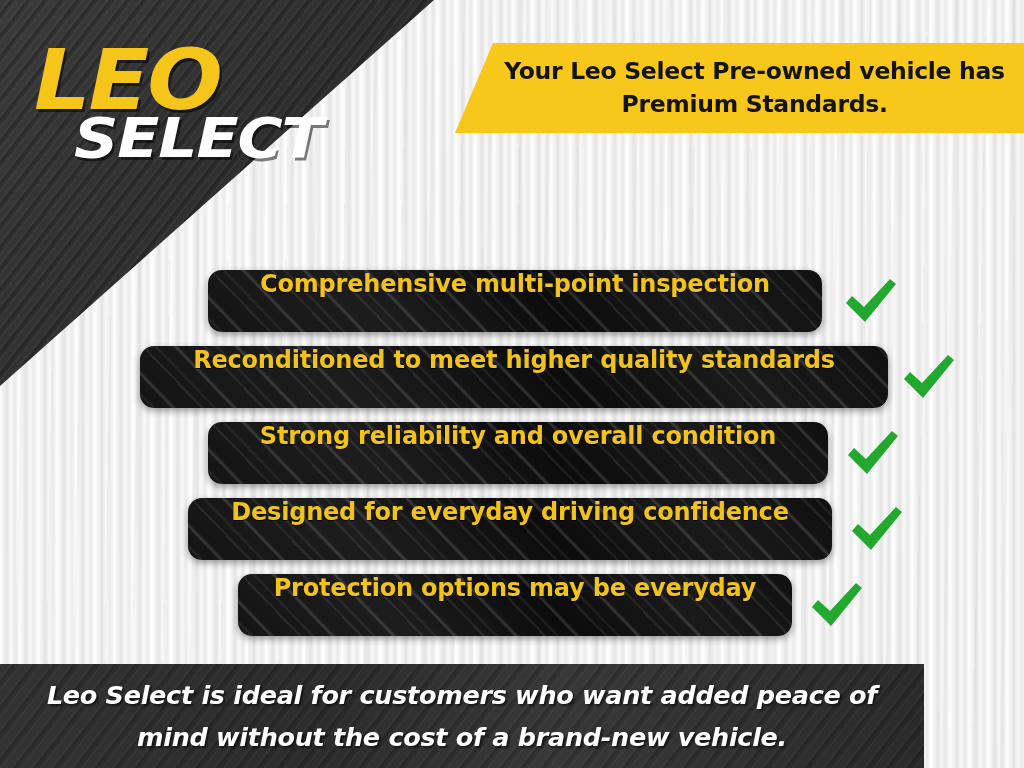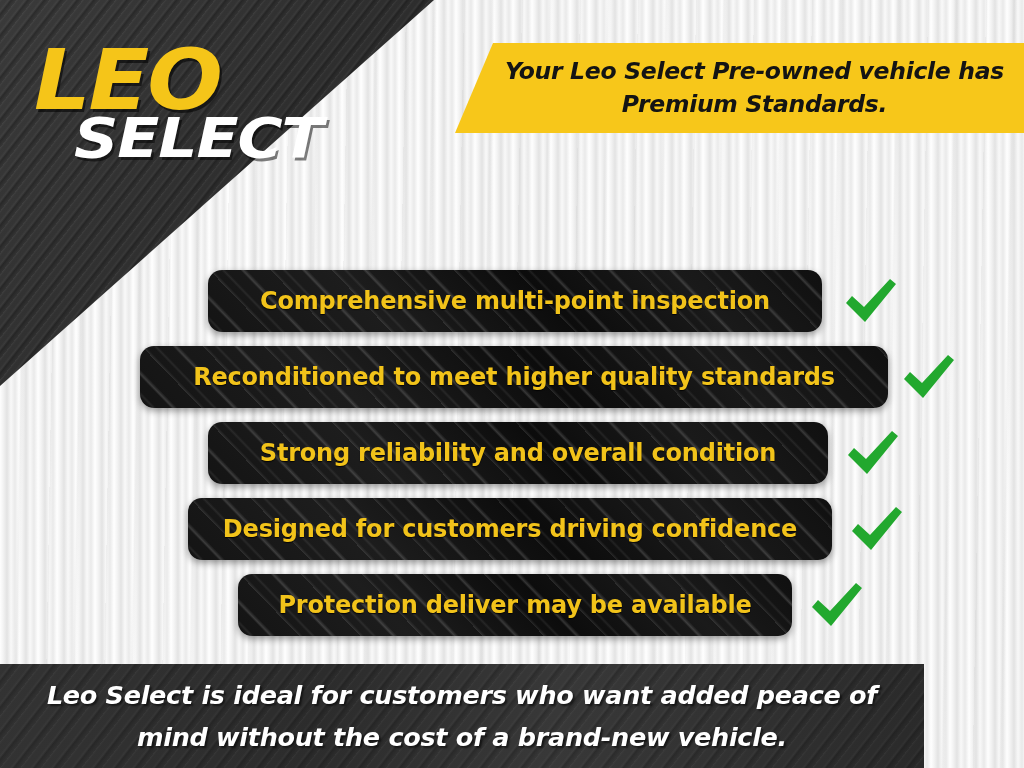--- a/index.html
+++ b/index.html
@@ -79,21 +79,21 @@
   .headline-banner{
     position:absolute;left:455px;top:43px;width:569px;height:90px;
     background:#F7C71A;
     clip-path:polygon(38px 0, 569px 0, 569px 90px, 0 90px);
   }
   .headline-text{
     position:absolute;left:455px;top:43px;width:569px;height:90px;
     display:flex;align-items:center;justify-content:center;
     text-align:center;
     font-family:"DejaVu Sans",sans-serif;
-    font-size:23.5px;font-weight:700;font-style:italic;
+    font-size:23.5px;font-weight:700;
     line-height:33px;
     color:#141414;
     letter-spacing:-0.3px;
     padding:0 14px 0 44px;
     box-sizing:border-box;
   }
 
   
   .intro{
     position:absolute;left:306px;top:147px;width:702px;
@@ -118,21 +118,21 @@
         rgba(255,255,255,0.0) 3px,
         rgba(255,255,255,0.0) 8px,
         rgba(255,255,255,0.075) 10px,
         rgba(255,255,255,0.0) 12px,
         rgba(255,255,255,0.0) 22px,
         rgba(255,255,255,0.16) 24px,
         rgba(255,255,255,0.0) 27px,
         rgba(255,255,255,0.0) 44px),
       linear-gradient(46deg,#141414 0%,#1d1d1d 28%,#0c0c0c 55%,#1a1a1a 78%,#101010 100%);
     box-shadow:0 3px 7px rgba(0,0,0,0.38);
-    display:flex;align-items:center;justify-content:center;
+    display:flex;justify-content:center;
     overflow:hidden;
   }
   .pill-label{
     font-family:"DejaVu Sans",sans-serif;
     font-size:24px;font-weight:700;
     color:#F2C31A;
     letter-spacing:-0.2px;
     white-space:nowrap;
     padding:0 16px;
     text-shadow:0 1px 1px rgba(0,0,0,0.8);
@@ -215,32 +215,32 @@
       </div>
       <span class="check" style="left:636px;">
         <svg viewBox="0 0 56 52">
             <path d="M4 28 L10 21 L22 32 L48 4 L54 9 L23 47 Z" fill="#22A82E"></path>
           </svg>
       </span>
     </div>
 
     <div class="feature-row" style="left:188px;top:232px;width:644px;">
       <div class="pill" style="width:644px;">
-        <span class="pill-label">Designed for customers driving confidence</span>
+        <span class="pill-label">Designed for everyday driving confidence</span>
       </div>
       <span class="check" style="left:660px;">
         <svg viewBox="0 0 56 52">
             <path d="M4 28 L10 21 L22 32 L48 4 L54 9 L23 47 Z" fill="#22A82E"></path>
           </svg>
       </span>
     </div>
 
     <div class="feature-row" style="left:238px;top:308px;width:554px;">
       <div class="pill" style="width:554px;">
-        <span class="pill-label">Protection deliver may be available</span>
+        <span class="pill-label">Protection options may be everyday</span>
       </div>
       <span class="check" style="left:570px;">
         <svg viewBox="0 0 56 52">
             <path d="M4 28 L10 21 L22 32 L48 4 L54 9 L23 47 Z" fill="#22A82E"></path>
           </svg>
       </span>
     </div>
 
   </div>
 

